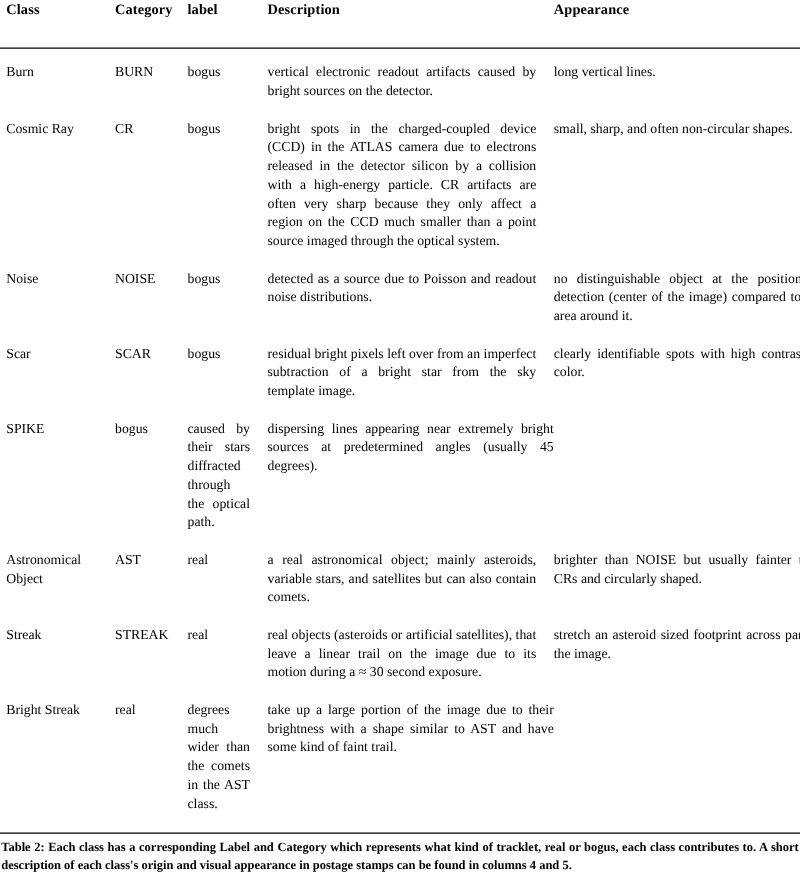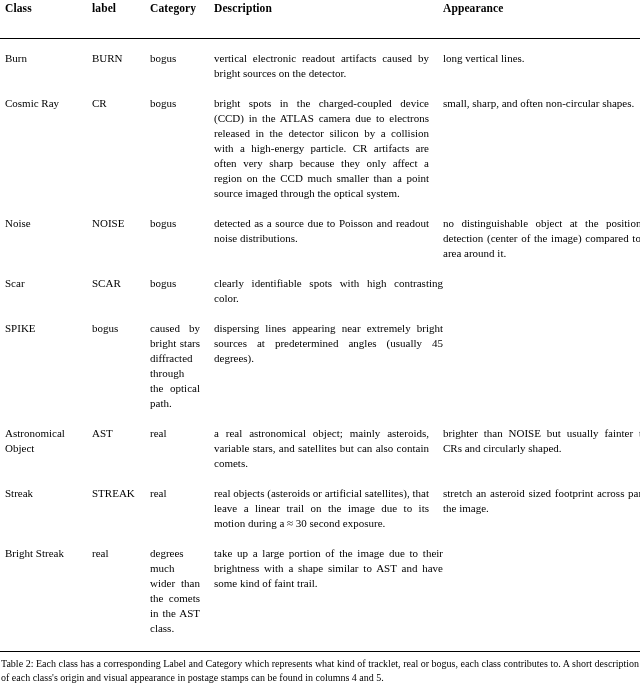--- a/index.html
+++ b/index.html
@@ -62,31 +62,32 @@
     -webkit-hyphens: auto;
   }
   .caption {
     margin-top: 0;
     padding: 5px 1px 0 1px;
     width: 638px;
     font-size: 10px;
     line-height: 14px;
     text-align: justify;
     hyphens: auto;
+    font-weight: bold;
   }
 </style>
 </head>
 <body>
 
 <div class="page">
 
   <div class="grid-row header-row">
     <div class="cell">Class</div>
+    <div class="cell">Category</div>
     <div class="cell">label</div>
-    <div class="cell">Category</div>
     <div class="cell">Description</div>
     <div class="cell">Appearance</div>
   </div>
 
   <hr class="header-rule">
 
   <div class="grid-row body-row first">
     <div class="cell">Burn</div>
     <div class="cell">BURN</div>
     <div class="cell">bogus</div>
@@ -107,27 +108,28 @@
     <div class="cell">NOISE</div>
     <div class="cell">bogus</div>
     <div class="cell desc">detected as a source due to Poisson and readout noise distributions.</div>
     <div class="cell appear">no distinguishable object at the position of detection (center of the image) compared to the area around it.</div>
   </div>
 
   <div class="grid-row body-row">
     <div class="cell">Scar</div>
     <div class="cell">SCAR</div>
     <div class="cell">bogus</div>
+    <div class="cell desc">residual bright pixels left over from an imperfect subtraction of a bright star from the sky template image.</div>
     <div class="cell appear">clearly identifiable spots with high contrasting color.</div>
   </div>
 
   <div class="grid-row body-row">
     <div class="cell">SPIKE</div>
     <div class="cell">bogus</div>
-    <div class="cell desc">caused by bright stars diffracted through the optical path.</div>
+    <div class="cell desc">caused by their stars diffracted through the optical path.</div>
     <div class="cell appear">dispersing lines appearing near extremely bright sources at predetermined angles (usually 45 degrees).</div>
   </div>
 
   <div class="grid-row body-row">
     <div class="cell">Astronomical Object</div>
     <div class="cell">AST</div>
     <div class="cell">real</div>
     <div class="cell desc">a real astronomical object; mainly asteroids, variable stars, and satellites but can also contain comets.</div>
     <div class="cell appear">brighter than NOISE but usually fainter than CRs and circularly shaped.</div>
   </div>

